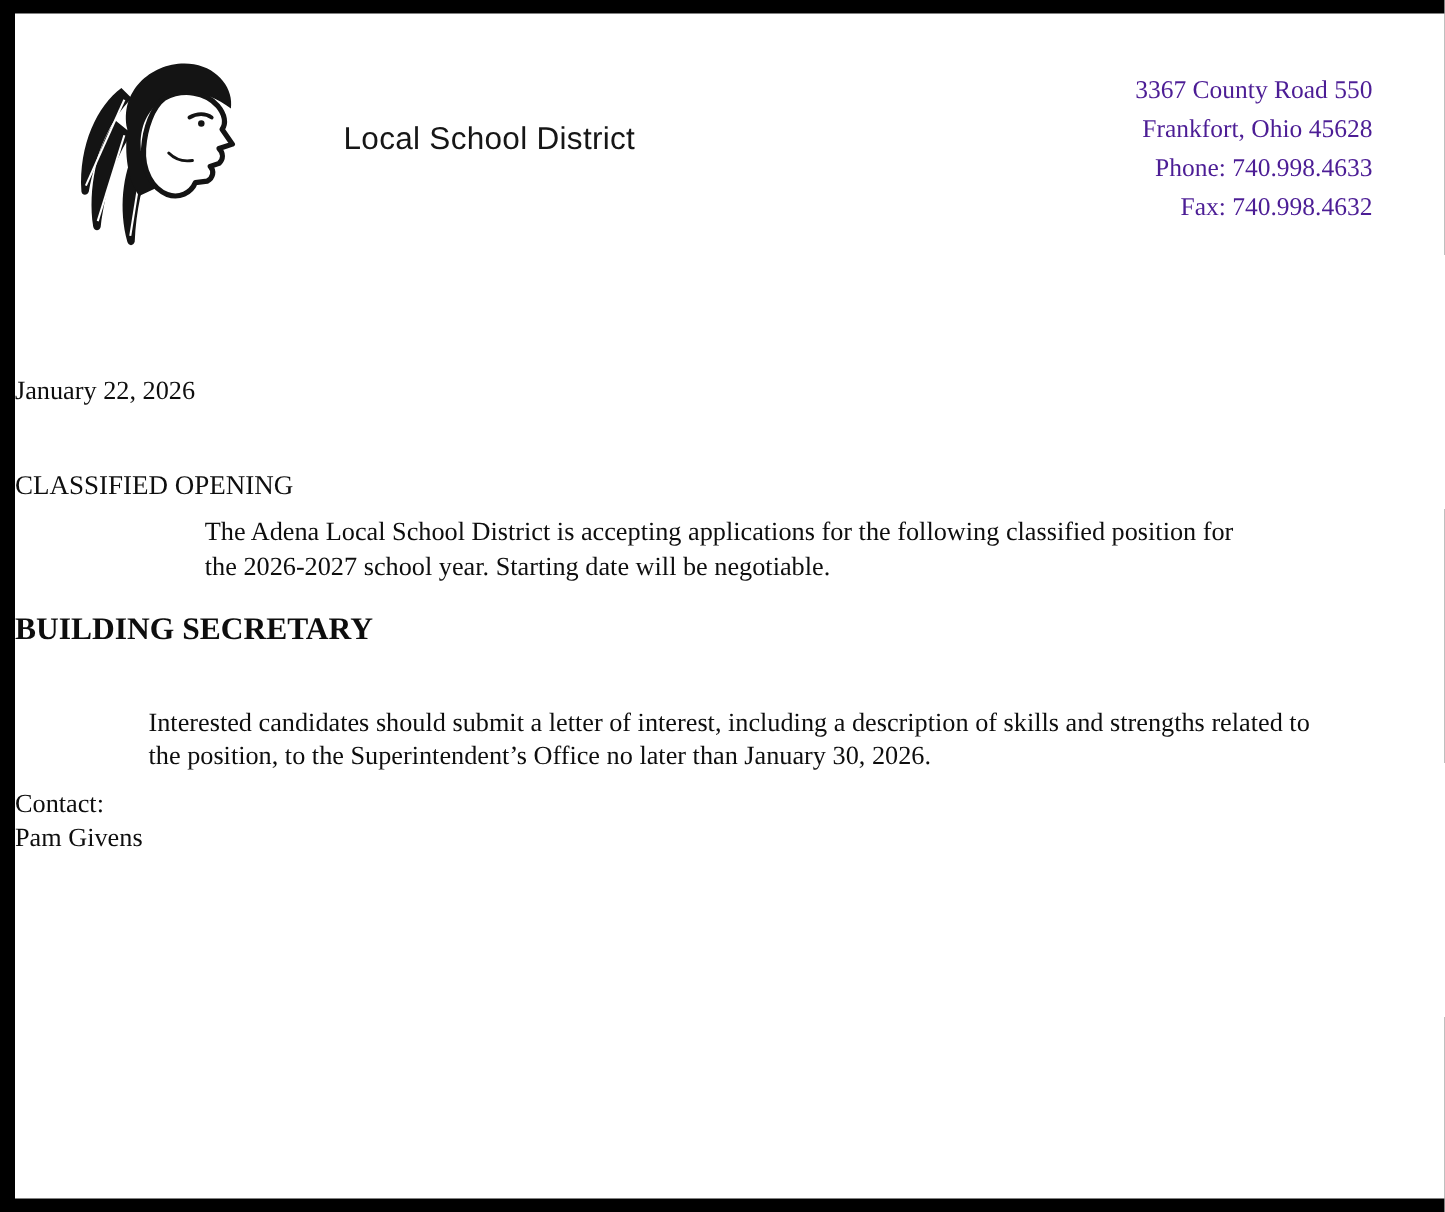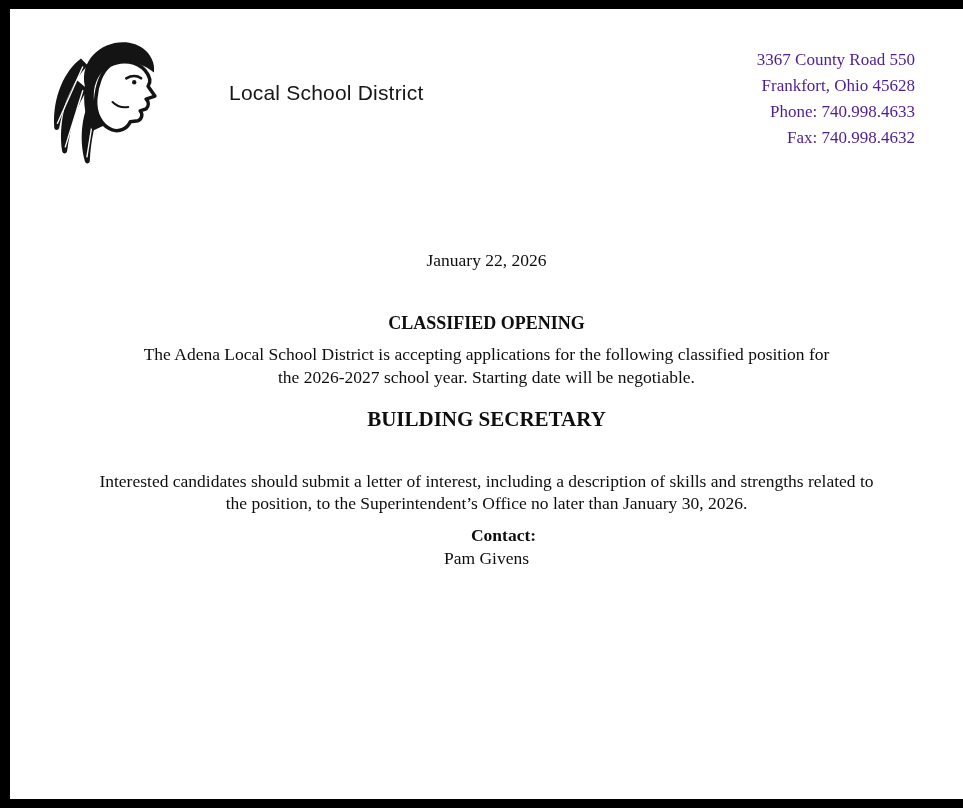--- a/index.html
+++ b/index.html
@@ -50,31 +50,30 @@
     margin-left: auto;
     margin-top: 18px;
     font-size: 17px;
     line-height: 26px;
     color: #4c1d95;
     text-align: right;
   }
 
   
   .doc-body {
-    text-align: center;
     font-size: 17.5px;
     line-height: 22.5px;
     color: #0e0e0e;
   }
   .date { margin-top: 72px; }
-  .h1 { margin-top: 40px; font-weight: bold; font-size: 18px; }
+  .h1 { margin-top: 40px; font-weight: normal; font-size: 18px; }
   .para1 { margin: 9px auto 0; max-width: 700px; }
   .h2 { margin-top: 20px; font-weight: bold; font-size: 21px; }
   .para2 { margin: 39px auto 0; max-width: 775px; }
-  .contact-label { margin-top: 9px; font-weight: bold; padding-left: 34px; }
+  .contact-label { margin-top: 9px; font-weight: normal; }
   .contact-name { margin-top: 1px; }
   .contact-email { margin-top: 1px; }
   .footnote {
     margin: 58px auto 0;
     max-width: 765px;
     font-size: 15px;
     line-height: 21px;
   }
 </style>
 </head>

